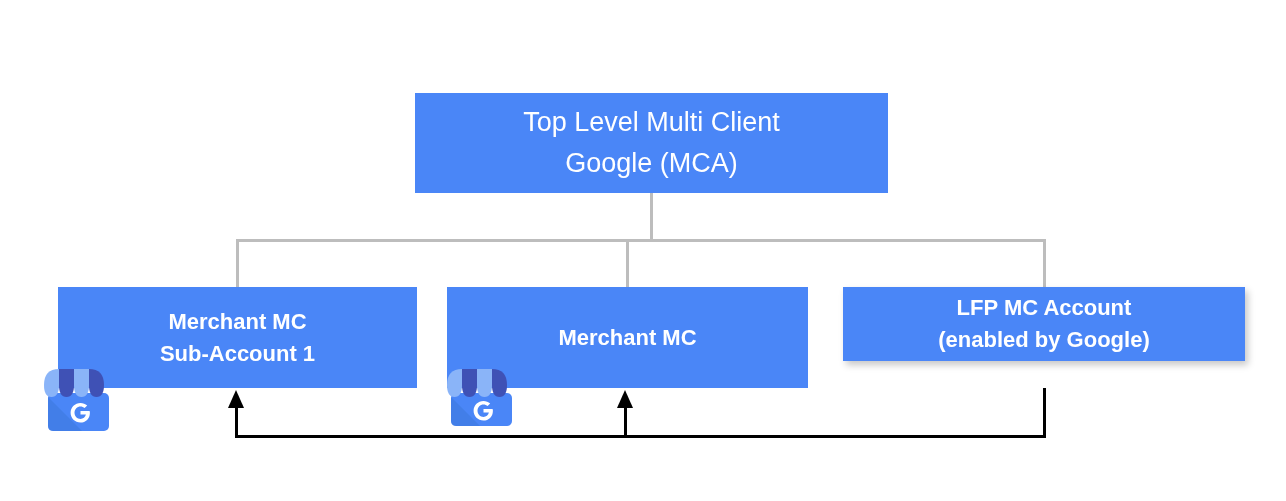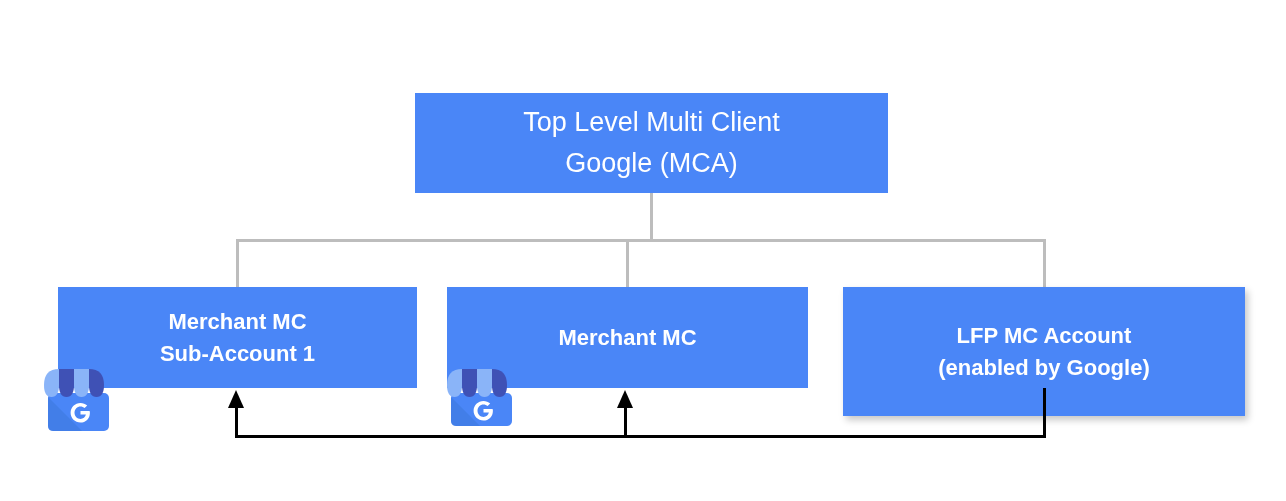--- a/index.html
+++ b/index.html
@@ -59,21 +59,21 @@
     left: 447px;
     top: 287px;
     width: 361px;
     height: 101px;
     font-size: 22px;
   }
   #node-lfp {
     left: 843px;
     top: 287px;
     width: 402px;
-    height: 129px;
+    height: 74px;
     font-size: 22px;
     box-shadow: 3px 4px 7px rgba(0,0,0,0.22);
   }
   #node-sub1 .ln, #node-sub2 .ln, #node-lfp .ln { line-height: 32px; font-weight: bold; }
 
   
   .gline {
     position: absolute;
     background: #BDBDBD;
     z-index: 2;

